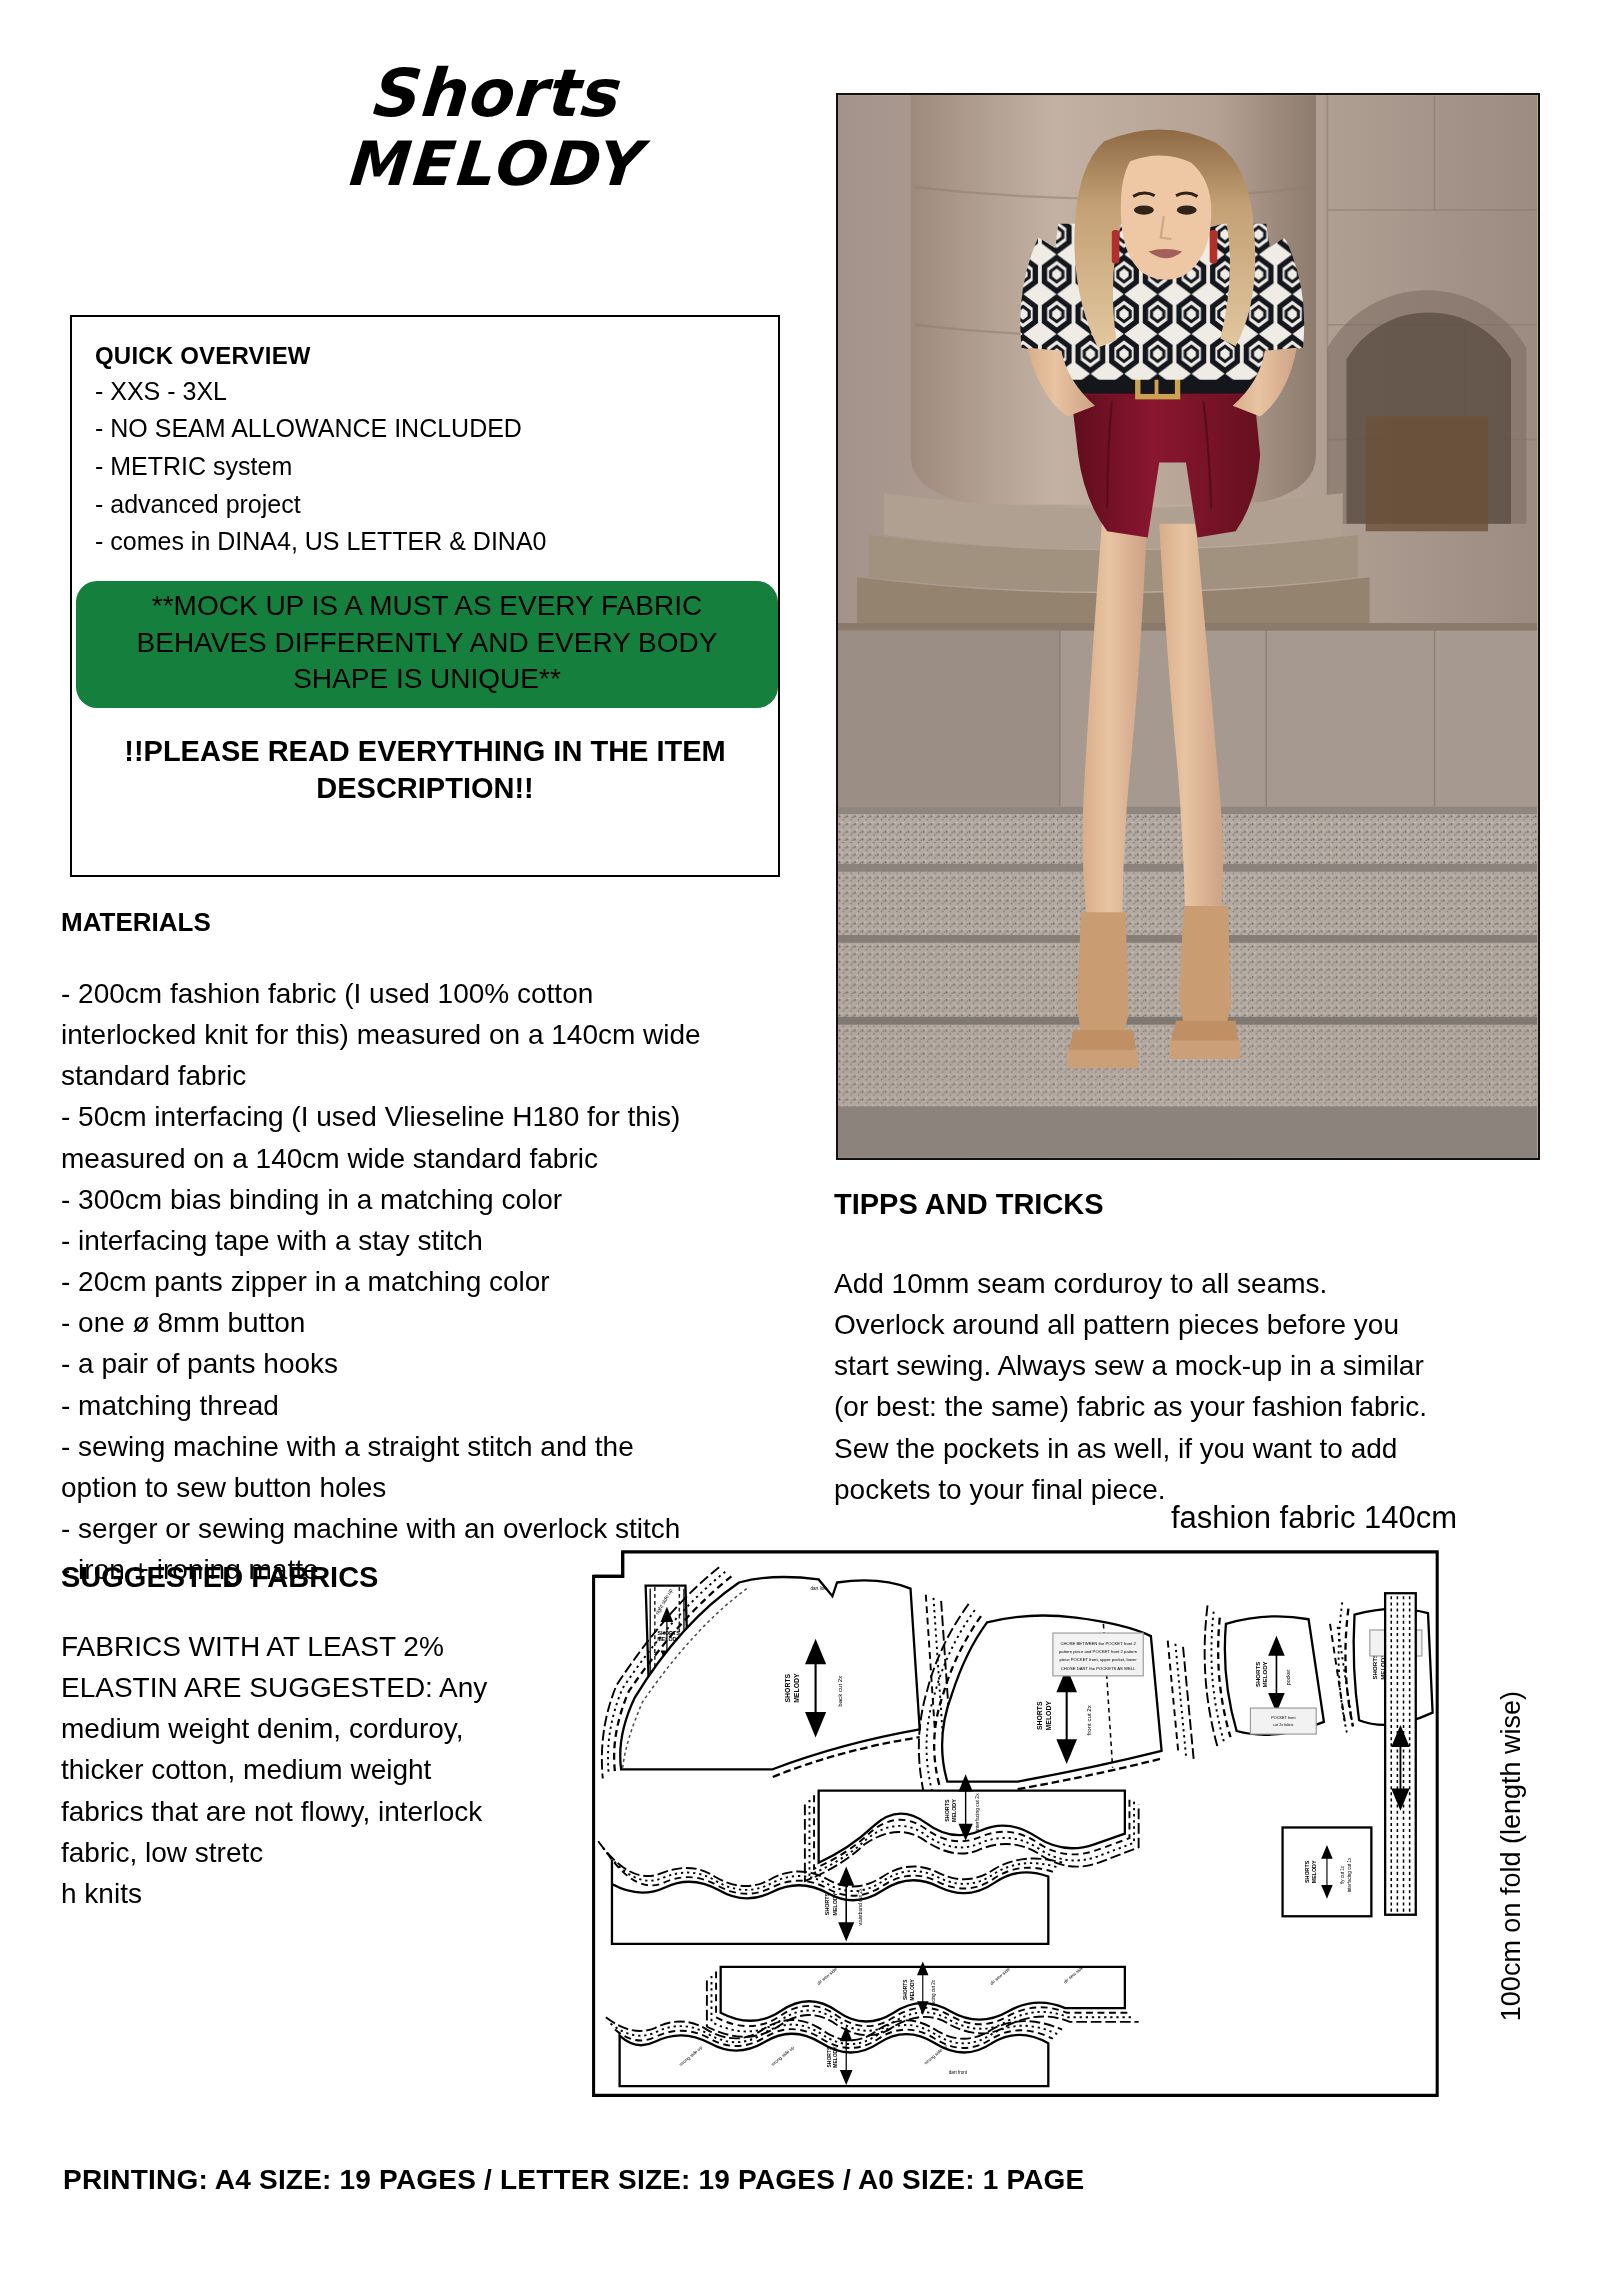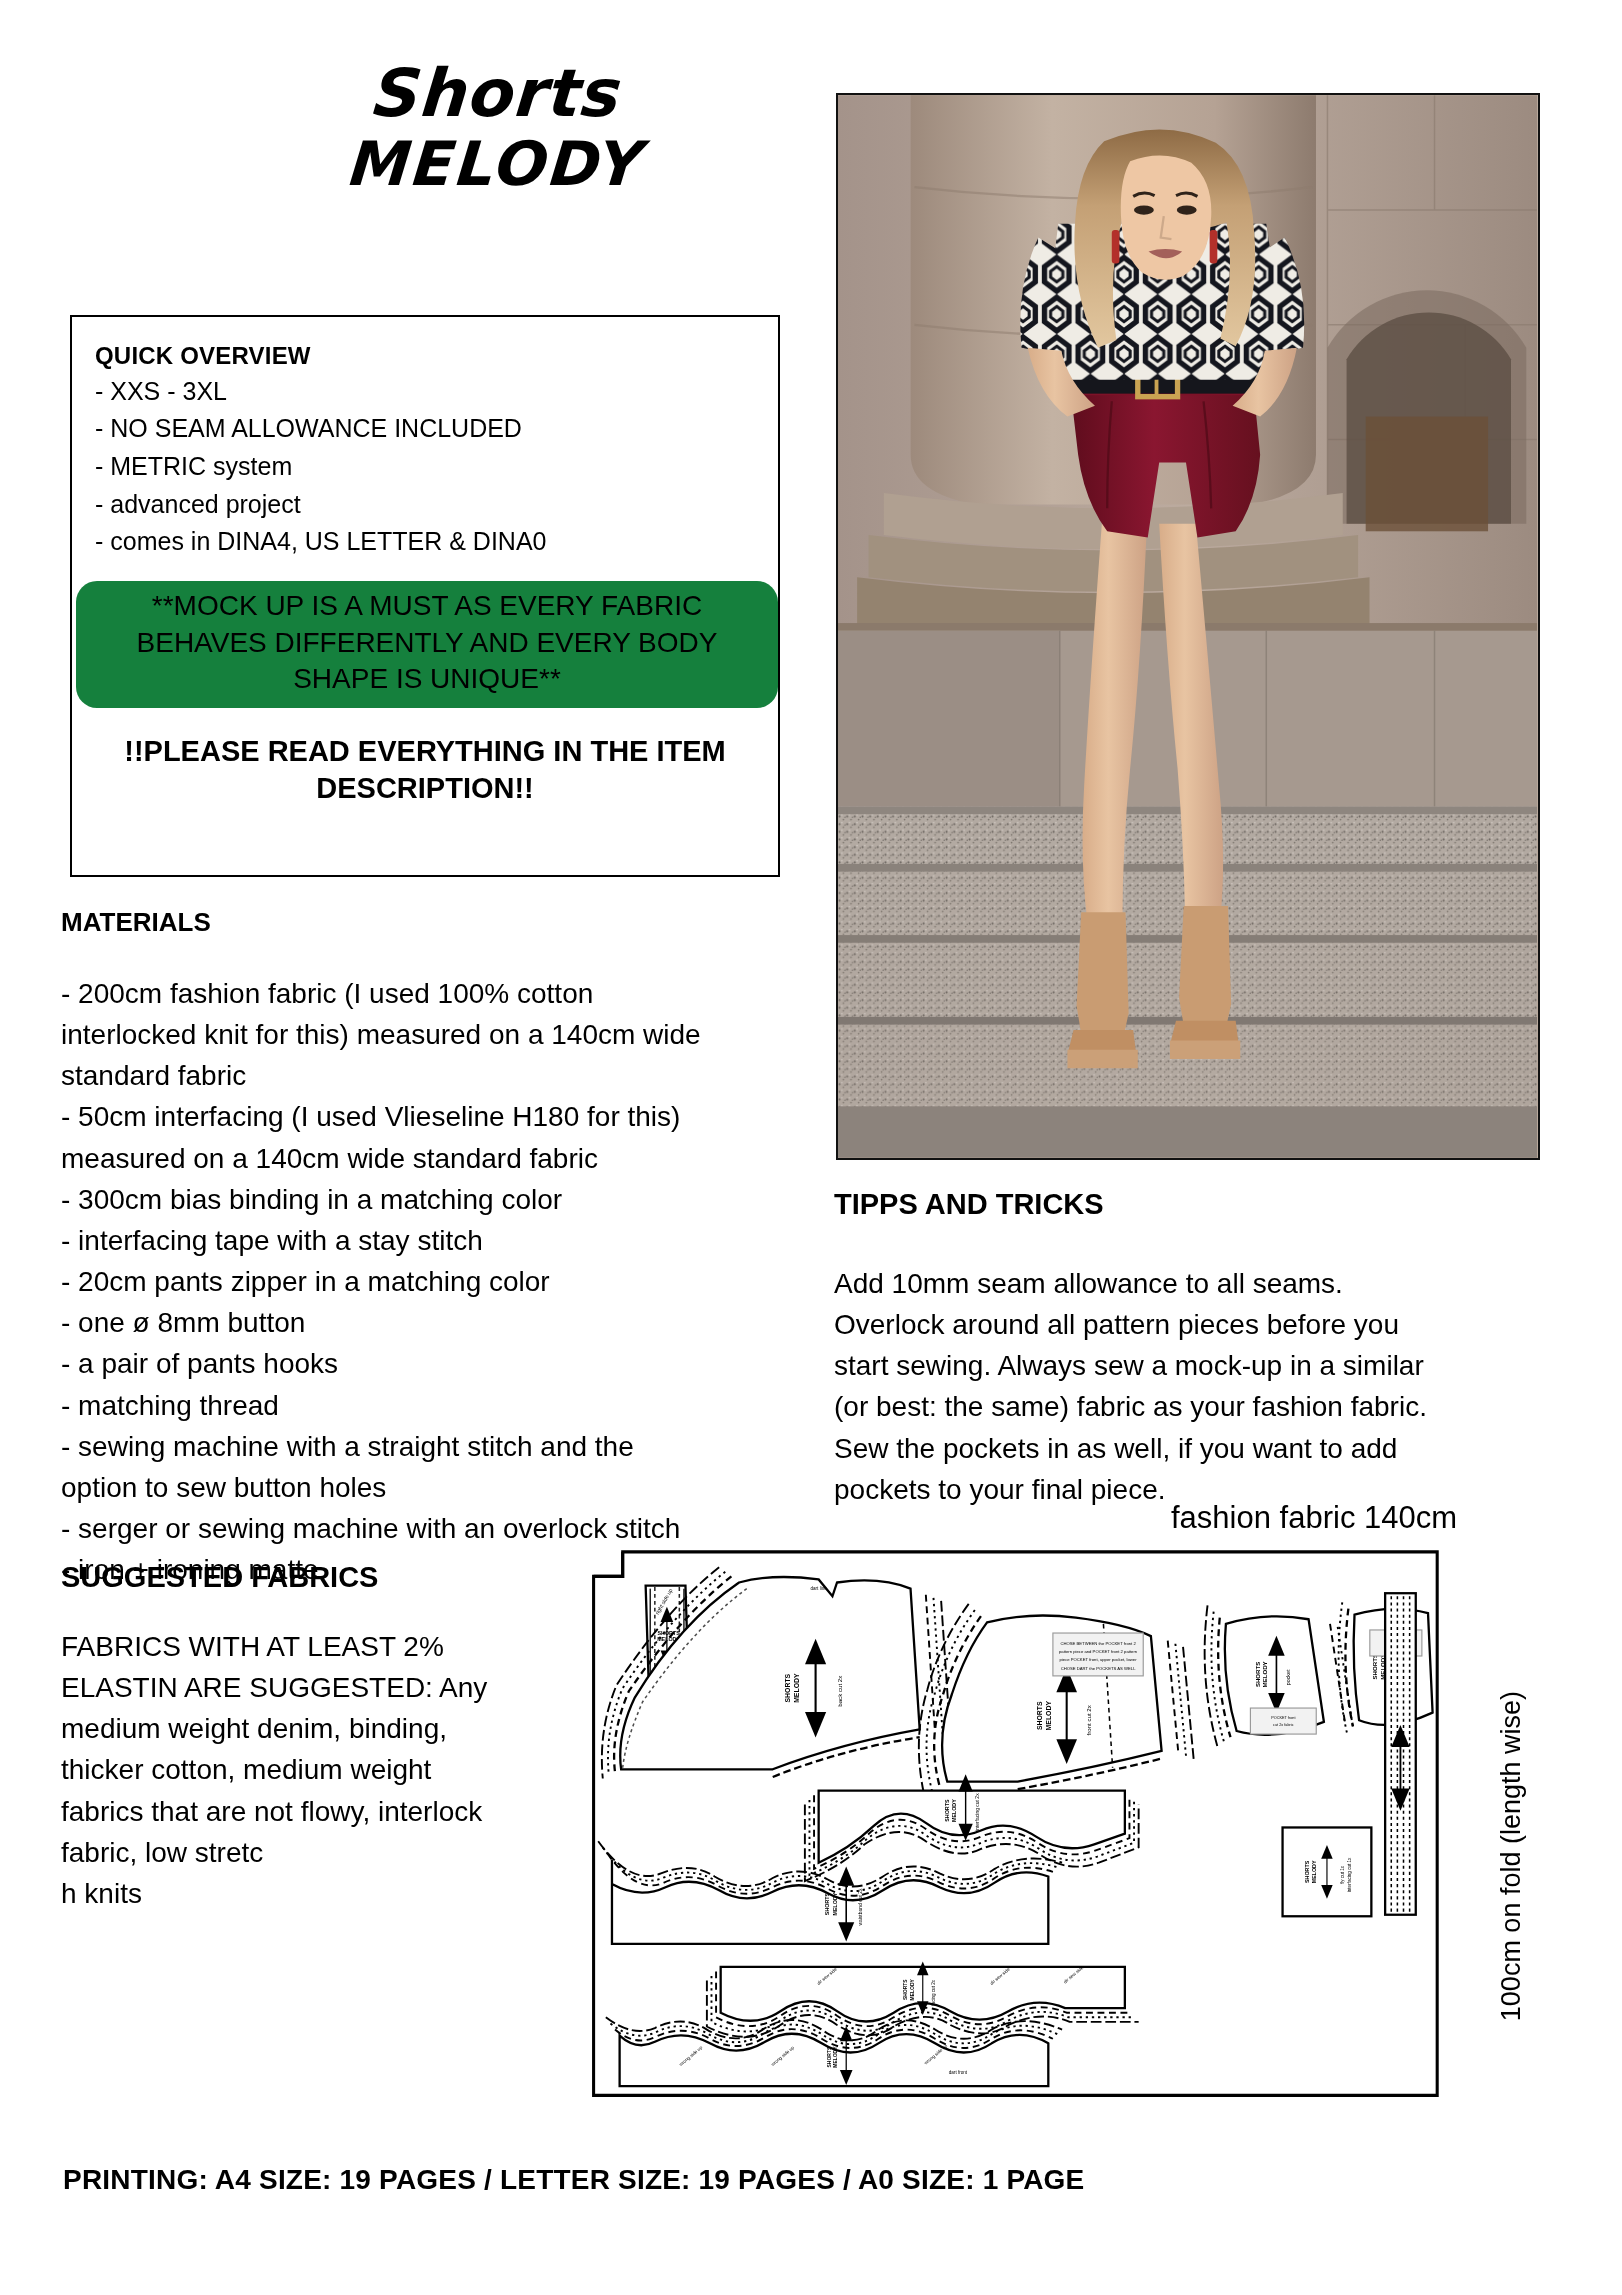--- a/index.html
+++ b/index.html
@@ -121,30 +121,30 @@
   <div class="mat-line">- sewing machine with a straight stitch and the</div>
   <div class="mat-line">option to sew button holes</div>
   <div class="mat-line">- serger or sewing machine with an overlock stitch</div>
   <div class="mat-line">- iron + ironing matte</div>
 </div>
 
 <div id="fabrics-head">SUGGESTED FABRICS</div>
 <div id="fabrics-body">
   <div>FABRICS WITH AT LEAST 2%</div>
   <div>ELASTIN ARE SUGGESTED: Any</div>
-  <div>medium weight denim, binding,</div>
+  <div>medium weight denim, corduroy,</div>
   <div>thicker cotton, medium weight</div>
   <div>fabrics that are not flowy, interlock</div>
   <div>fabric, low stretc</div>
   <div>h knits</div>
 </div>
 
 <div id="tipps-head">TIPPS AND TRICKS</div>
 <div id="tipps-body">
-  <div>Add 10mm seam allowance to all seams.</div>
+  <div>Add 10mm seam corduroy to all seams.</div>
   <div>Overlock around all pattern pieces before you</div>
   <div>start sewing. Always sew a mock-up in a similar</div>
   <div>(or best: the same) fabric as your fashion fabric.</div>
   <div>Sew the pockets in as well, if you want to add</div>
   <div>pockets to your final piece.</div>
 </div>
 
 <div id="photo">
   <svg width="699" height="1063" viewBox="0 0 914 1389">
     <defs>

